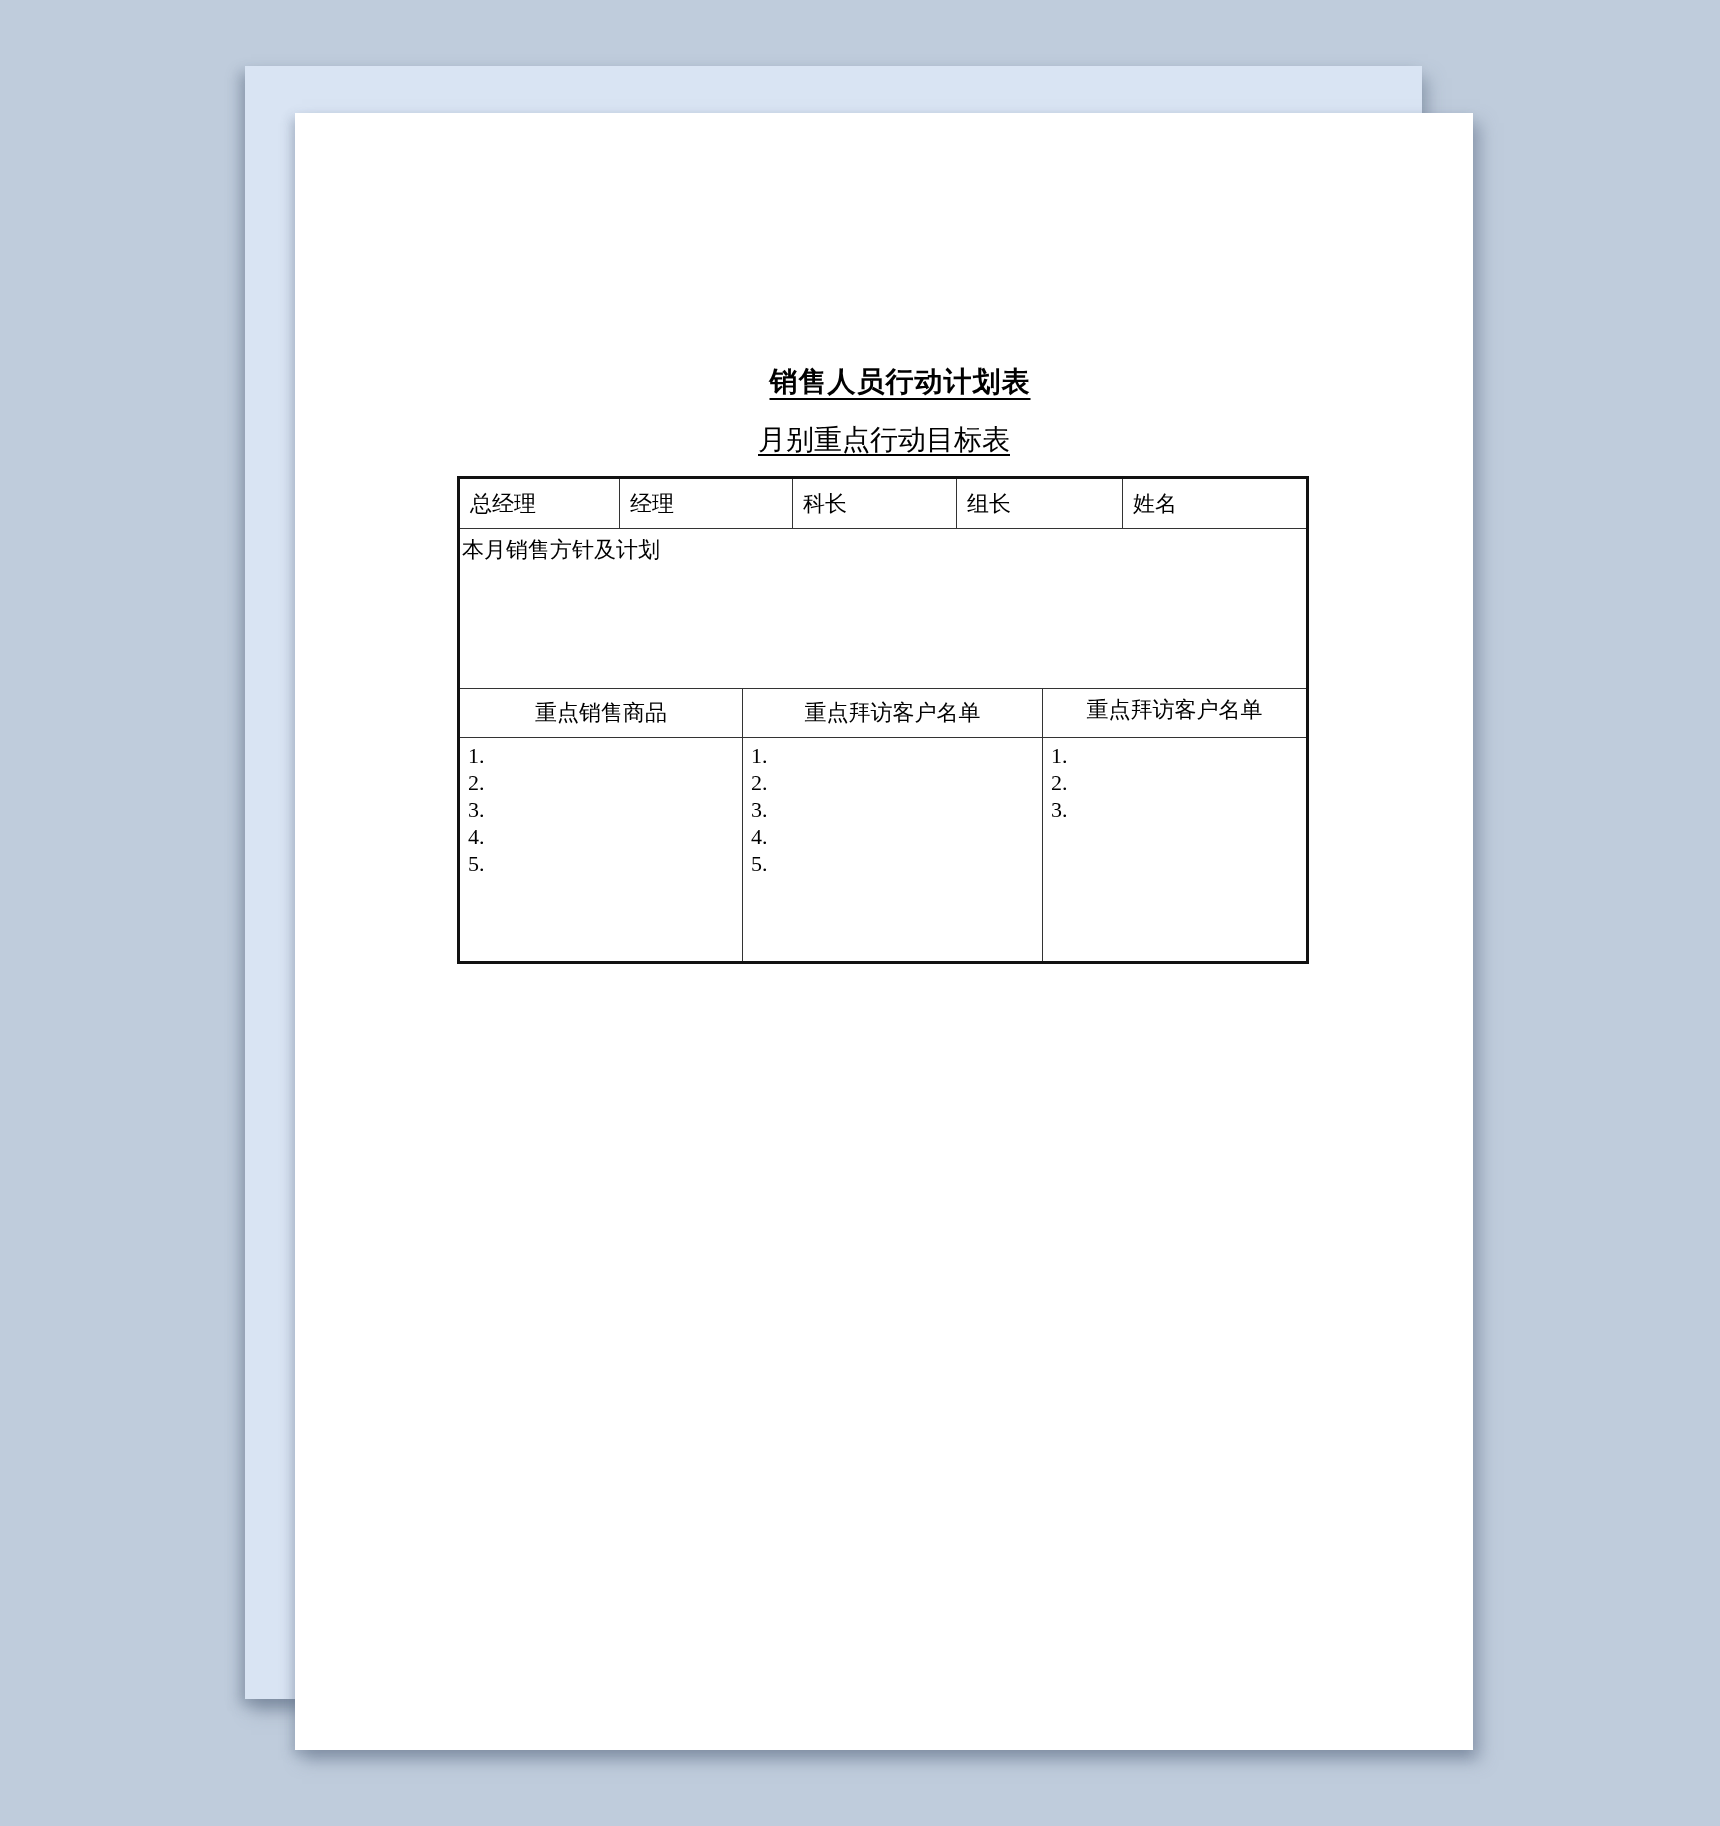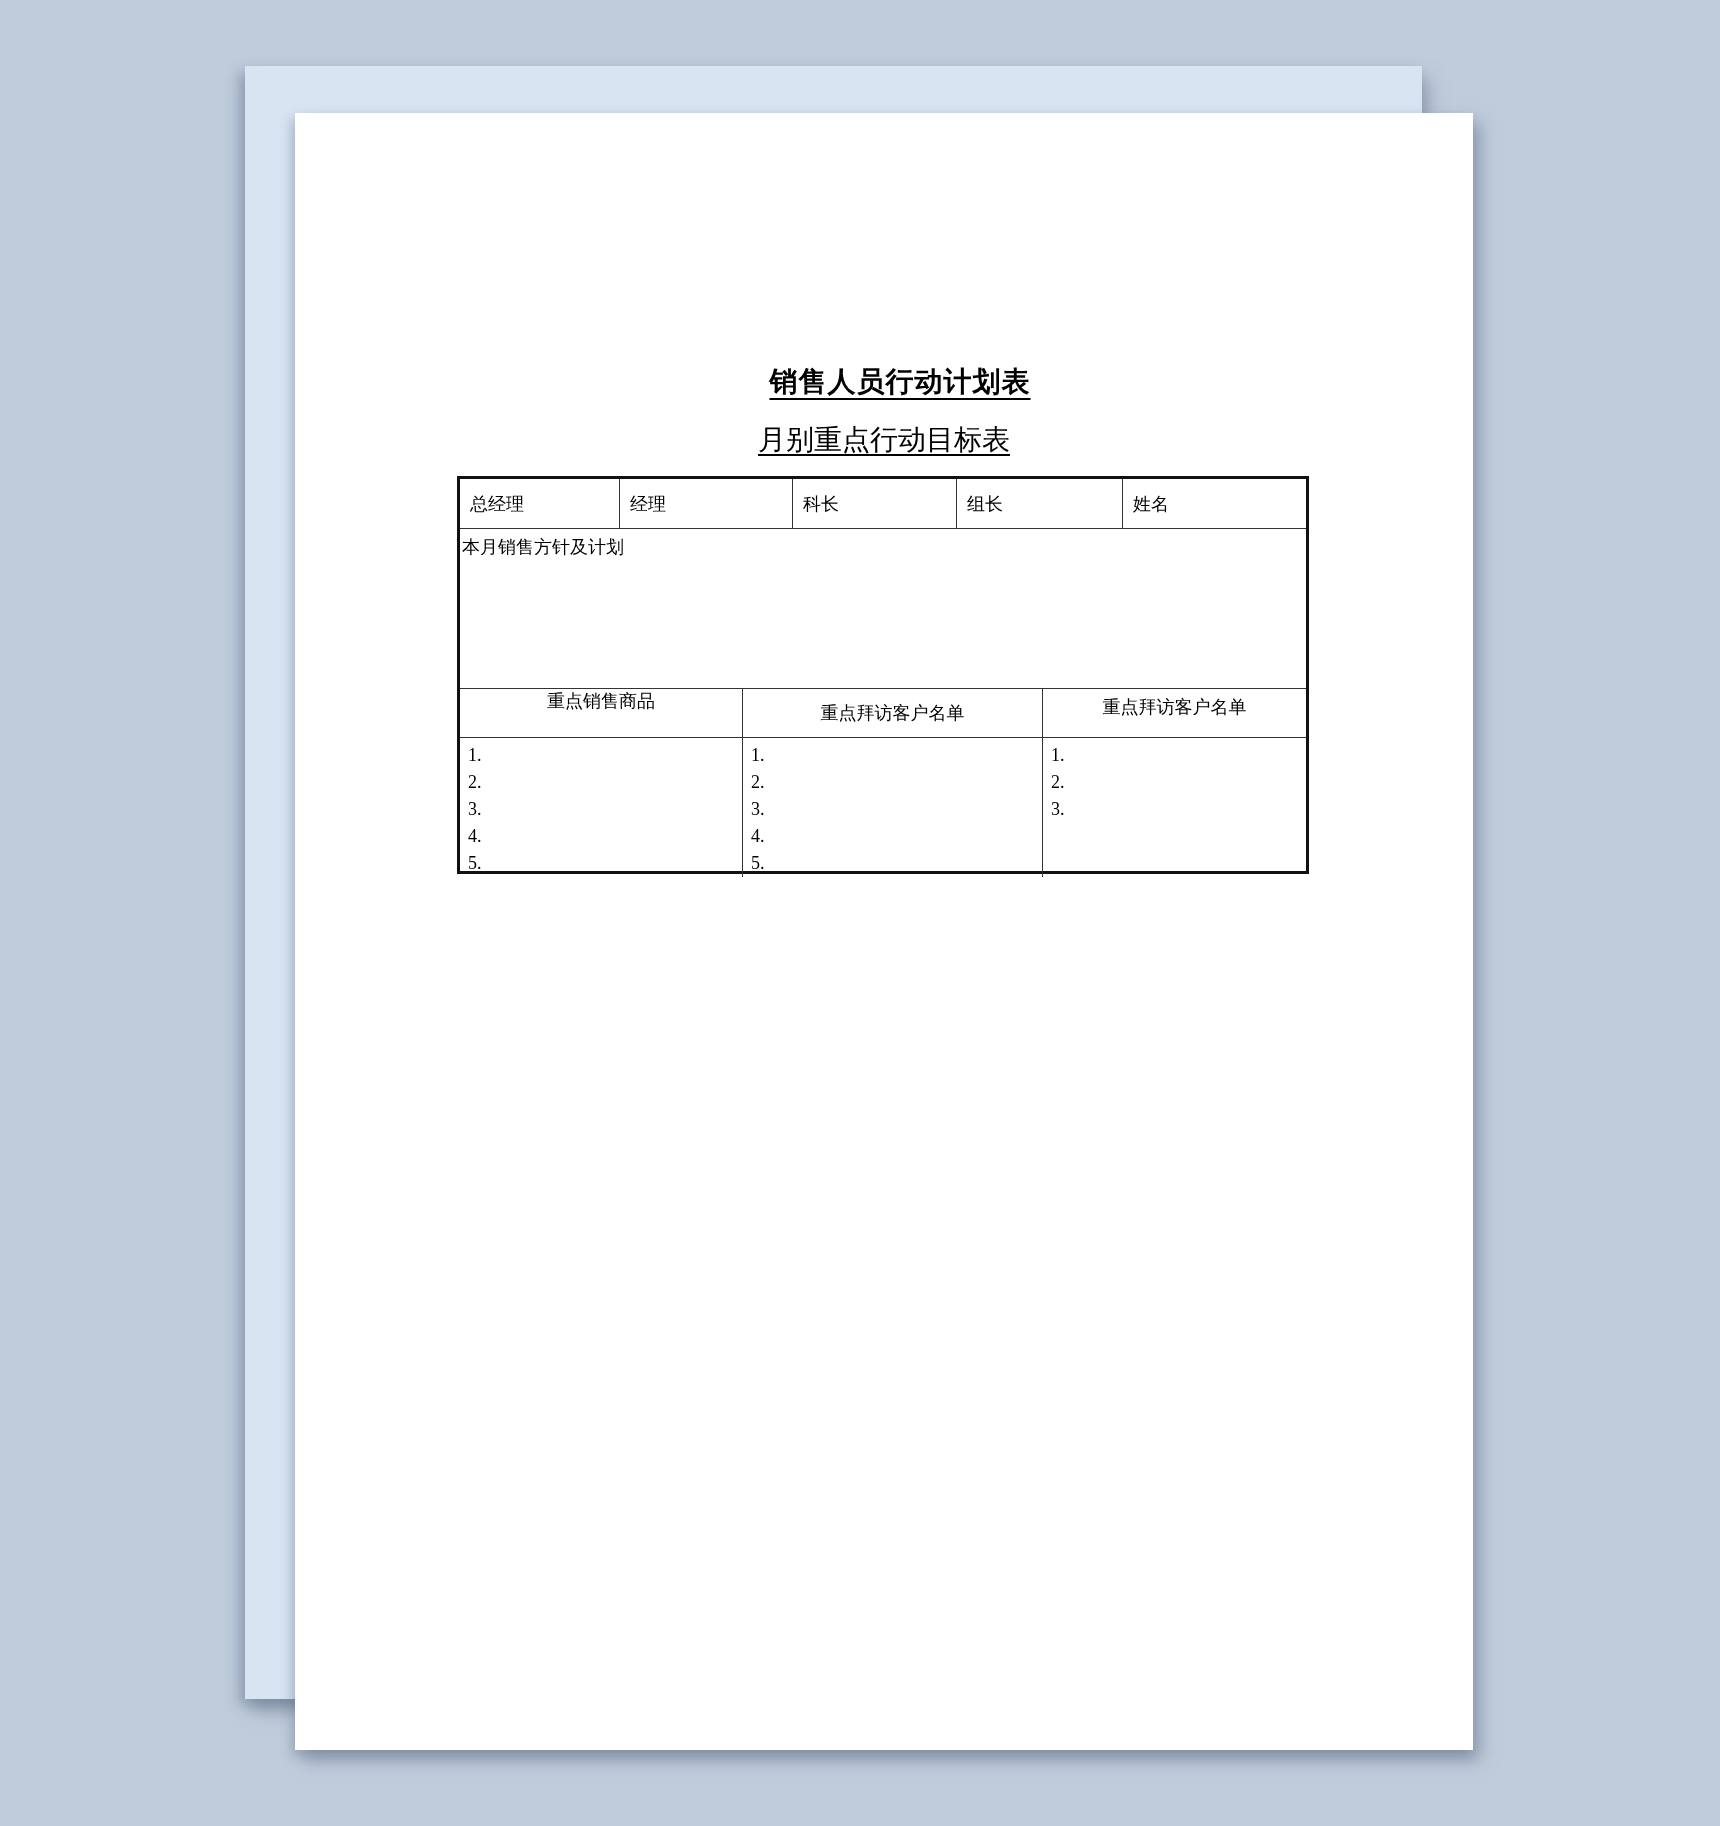--- a/index.html
+++ b/index.html
@@ -65,26 +65,26 @@
   }
   .doc-subtitle span {
     text-decoration-thickness: 1.5px;
     text-underline-offset: 5px;
   }
   .plan-table {
     position: absolute;
     left: 162px;
     top: 363px;
     width: 852px;
-    height: 398px;
+    height: 488px;
     border: 3px solid #111;
     box-sizing: border-box;
     display: flex;
     flex-direction: column;
-    font-size: 18px;
+    font-size: 22px;
   }
   .trow {
     display: flex;
     box-sizing: border-box;
     flex-shrink: 0;
   }
   .cell {
     box-sizing: border-box;
   }
   
@@ -113,21 +113,21 @@
   
   .section-header-row {
     height: 49px;
     border-bottom: 1.5px solid #333;
   }
   .section-header-cell {
     display: flex;
     justify-content: center;
     border-right: 1.5px solid #333;
   }
-  .shc-0 { width: 283px; }
+  .shc-0 { width: 283px; align-items: center; }
   .shc-1 { width: 300px; align-items: center; }
   .shc-2 { flex: 1; border-right: none; align-items: flex-start; padding-top: 6px; }
   
   .list-row { flex: 1; }
   .list-cell {
     border-right: 1.5px solid #333;
     padding: 4px 0 0 8px;
   }
   .lc-0 { width: 283px; }
   .lc-1 { width: 300px; }

